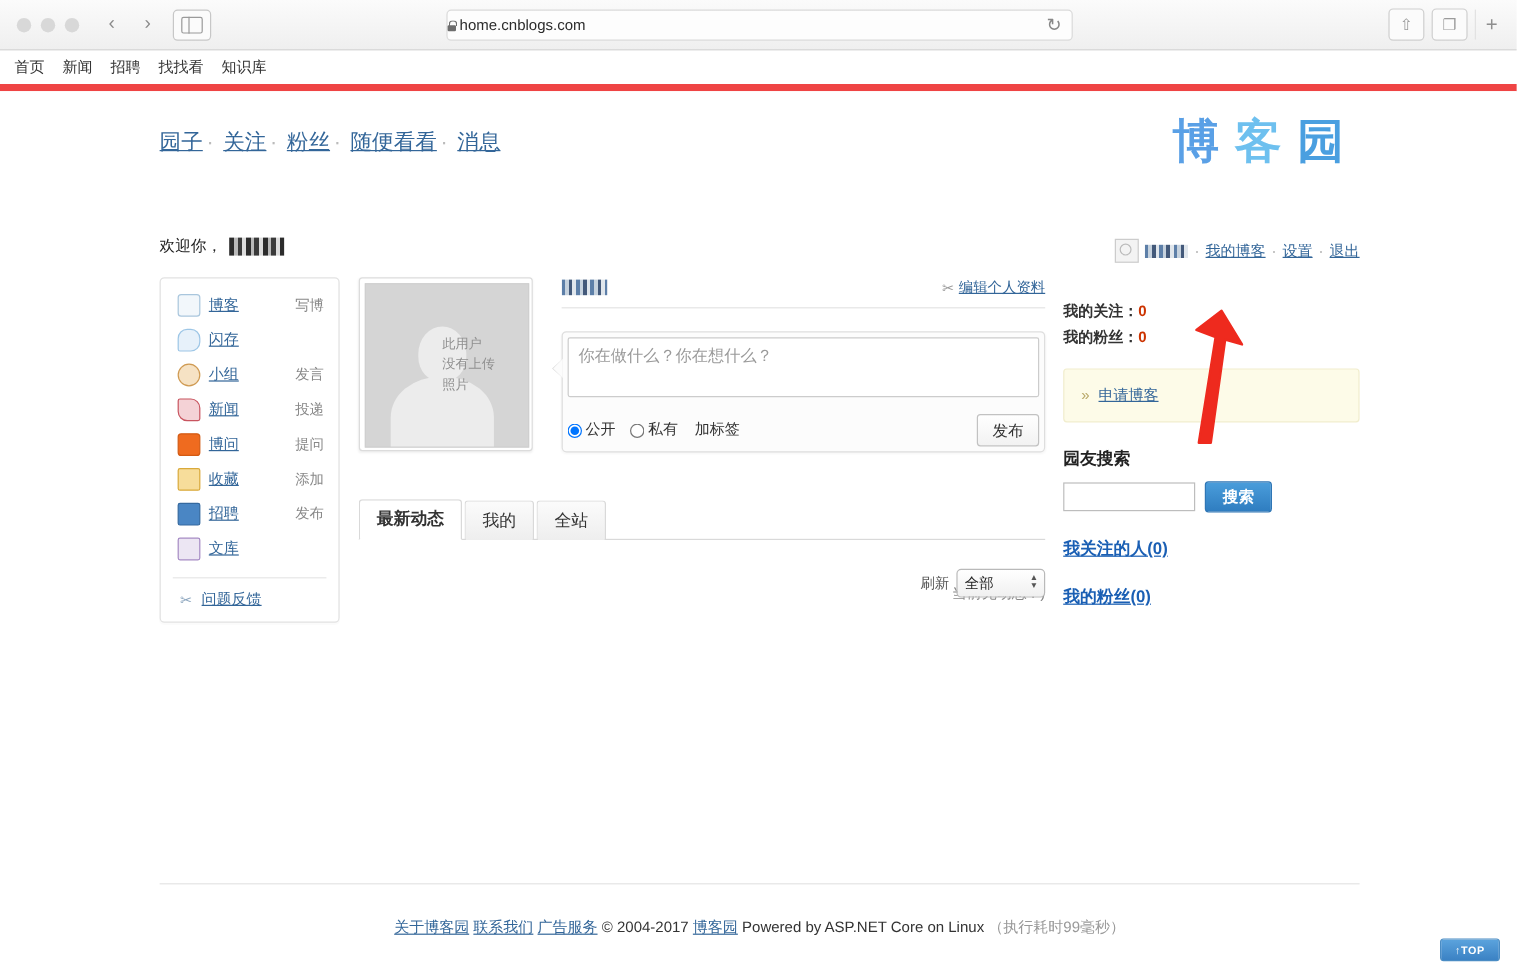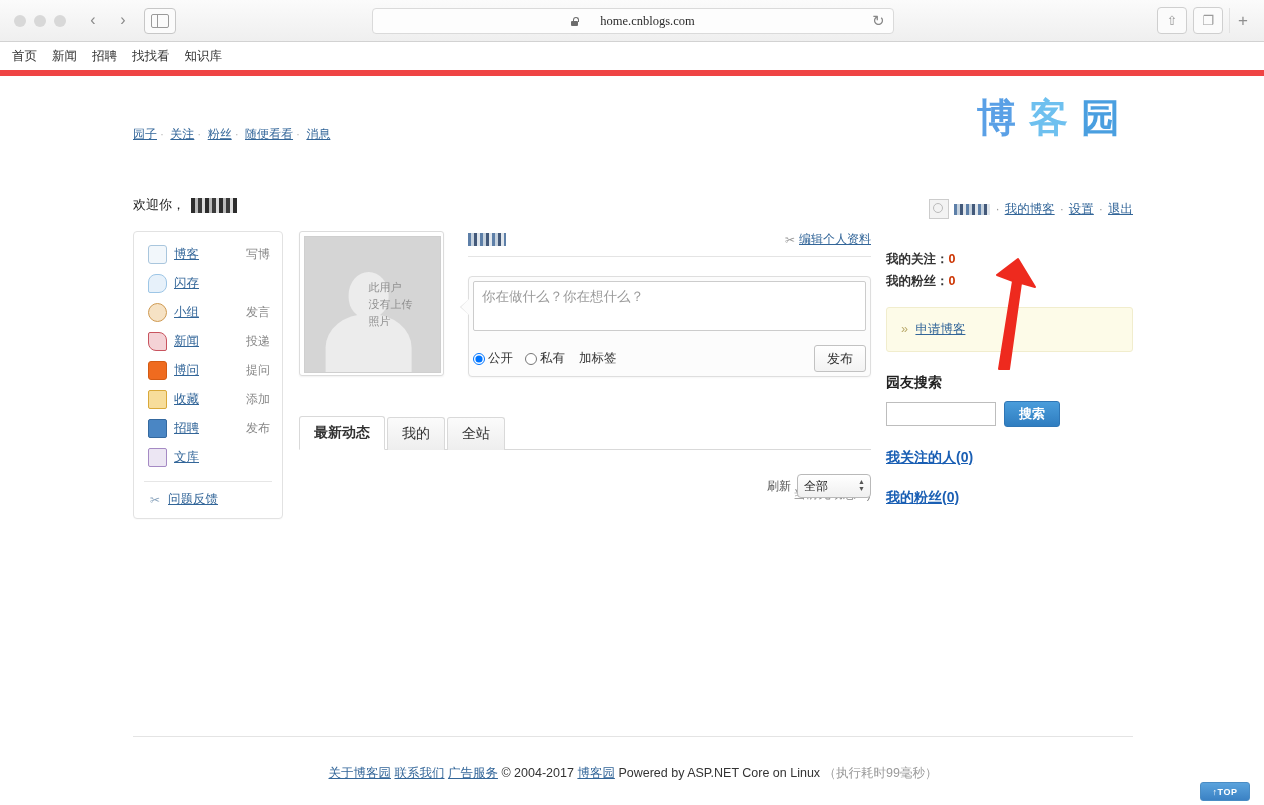--- a/index.html
+++ b/index.html
@@ -23,22 +23,22 @@
     color:#8a8a8a;font-size:16px;}
   .sidebar-toggle{position:absolute;left:144px;top:8px;width:30px;height:24px;
     border:1px solid #c7c7c7;border-radius:4px;background:#fbfbfb;
     display:flex;align-items:center;justify-content:center;}
   .sidebar-toggle .glyph{width:16px;height:12px;border:1.2px solid #9a9a9a;border-radius:2px;position:relative;}
   .sidebar-toggle .glyph:after{content:"";position:absolute;left:5px;top:-1px;bottom:-1px;
     width:1.2px;background:#9a9a9a;}
   .urlfield{
     position:absolute;left:372px;top:8px;width:520px;height:24px;
     background:#fdfdfd;border:1px solid #dadada;border-radius:4px;
-    display:flex;align-items:center;justify-content:center;gap:22px;
-    font-size:12.5px;color:#2b2b2b;font-family:Liberation Serif, serif;
+    display:flex;align-items:center;gap:3px;
+    font-size:12.5px;color:#2b2b2b;
   }
   .lock{width:7px;height:9px;position:relative;display:inline-block;}
   .lock:before{content:"";position:absolute;left:0;bottom:0;width:7px;height:5px;background:#6d6d6d;border-radius:1px;}
   .lock:after{content:"";position:absolute;left:1.4px;top:0;width:4.2px;height:4.5px;
     border:1.2px solid #6d6d6d;border-bottom:none;border-radius:3px 3px 0 0;}
   .reload{position:absolute;left:872px;top:12px;font-size:15px;color:#888;}
   .right-btns{position:absolute;right:8px;top:7px;display:flex;gap:6px;align-items:center;}
   .cbtn{width:28px;height:25px;border:1px solid #cfcfcf;border-radius:4px;background:#fbfbfb;
     display:flex;align-items:center;justify-content:center;color:#9b9b9b;font-size:13px;}
   .plusbtn{width:26px;height:25px;display:flex;align-items:center;justify-content:center;
@@ -48,21 +48,21 @@
   .site-nav{height:28px;background:#fff;border-bottom:6px solid #ef4444;
     display:flex;align-items:center;padding-left:12px;gap:15px;font-size:12.5px;color:#333;}
   .site-nav a{color:#333;text-decoration:none;}
 
   
   .page{position:relative;width:1264px;height:735px;background:#fff;}
   .container{position:absolute;left:133px;top:0;width:1000px;}
 
   
   .head{position:relative;height:115px;}
-  .toplinks{position:absolute;left:0;top:30px;font-size:12px;color:#999;margin-top:20px;}
+  .toplinks{position:absolute;left:0;top:30px;font-size:18px;color:#999;}
   .toplinks a{color:#336699;text-decoration:underline;}
   .toplinks .sep{color:#bbb;margin:0 3px;}
   .logo{position:absolute;right:0;top:15px;font-size:39px;letter-spacing:13px;
     font-weight:bold;font-family:"DejaVu Sans",sans-serif;}
   .logo .c1{color:#5aa0e6;}
   .logo .c2{color:#6ec0ef;}
   .logo .c3{color:#4a9fe0;}
 
   .welcome-row{position:relative;height:40px;}
   .welcome{position:absolute;left:0;top:5px;font-size:13px;font-weight:normal;color:#222;

